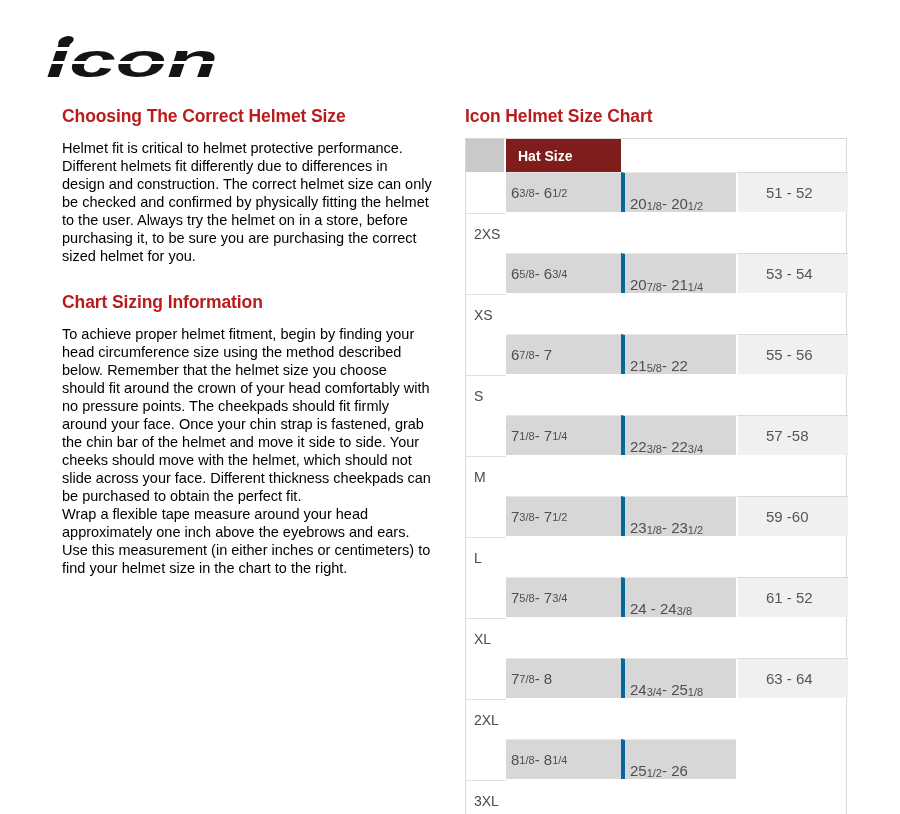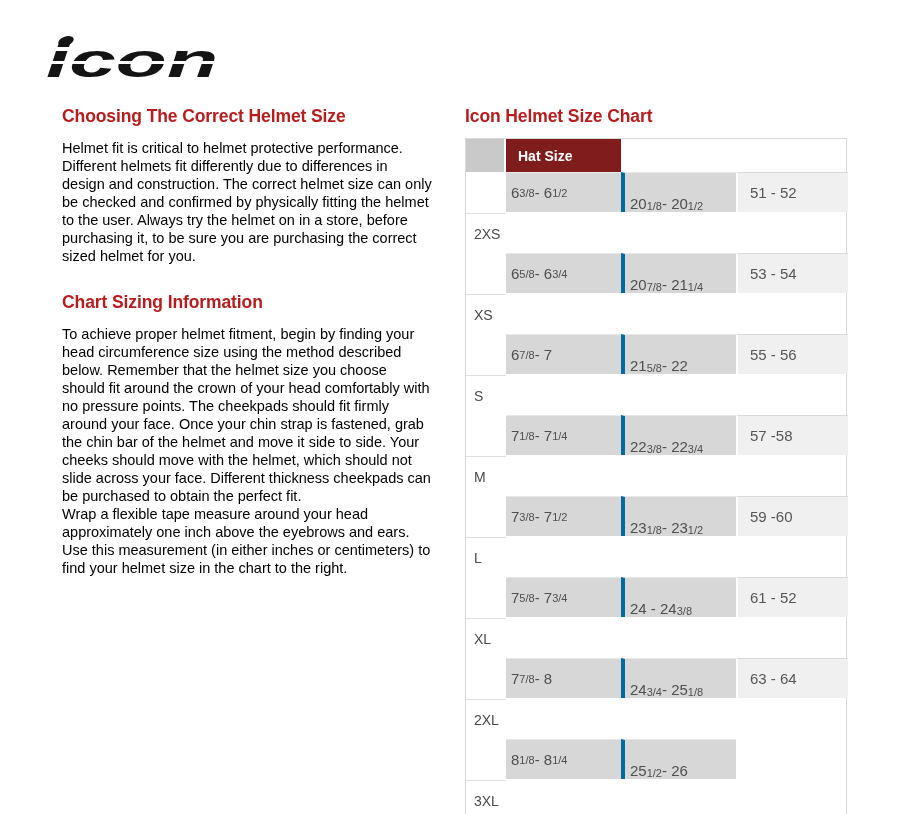--- a/index.html
+++ b/index.html
@@ -47,21 +47,21 @@
   .c-size{
     background:#ffffff;padding-left:8px;font-size:14px;color:#4a4a4a;
     border-top:1px solid #e0e0e0;
     margin-top:41px;
   }
   .c-hat,.c-in{
     background:#d7d7d7;padding-left:5px;border-top:1px solid #e8e8e8;
   }
   .c-in{border-left:4px solid #0369a1;align-items:flex-end;}
   .c-cm{
-    background:#f0f0f0;padding-left:12px;border-left:2px solid #ffffff;
+    background:#f0f0f0;padding-left:28px;border-left:2px solid #ffffff;
     border-top:1px solid #dadada;color:#565656;
   }
   .frac{font-size:11px;}
 </style>
 </head>
 <body>
 
 <div class="logo">
   <svg width="190" height="52" viewBox="0 0 190 52">
     <text x="2" y="43" font-family="Liberation Sans, sans-serif" font-weight="bold" font-style="italic" font-size="49" fill="#141414" textLength="172" lengthAdjust="spacingAndGlyphs">icon</text>

